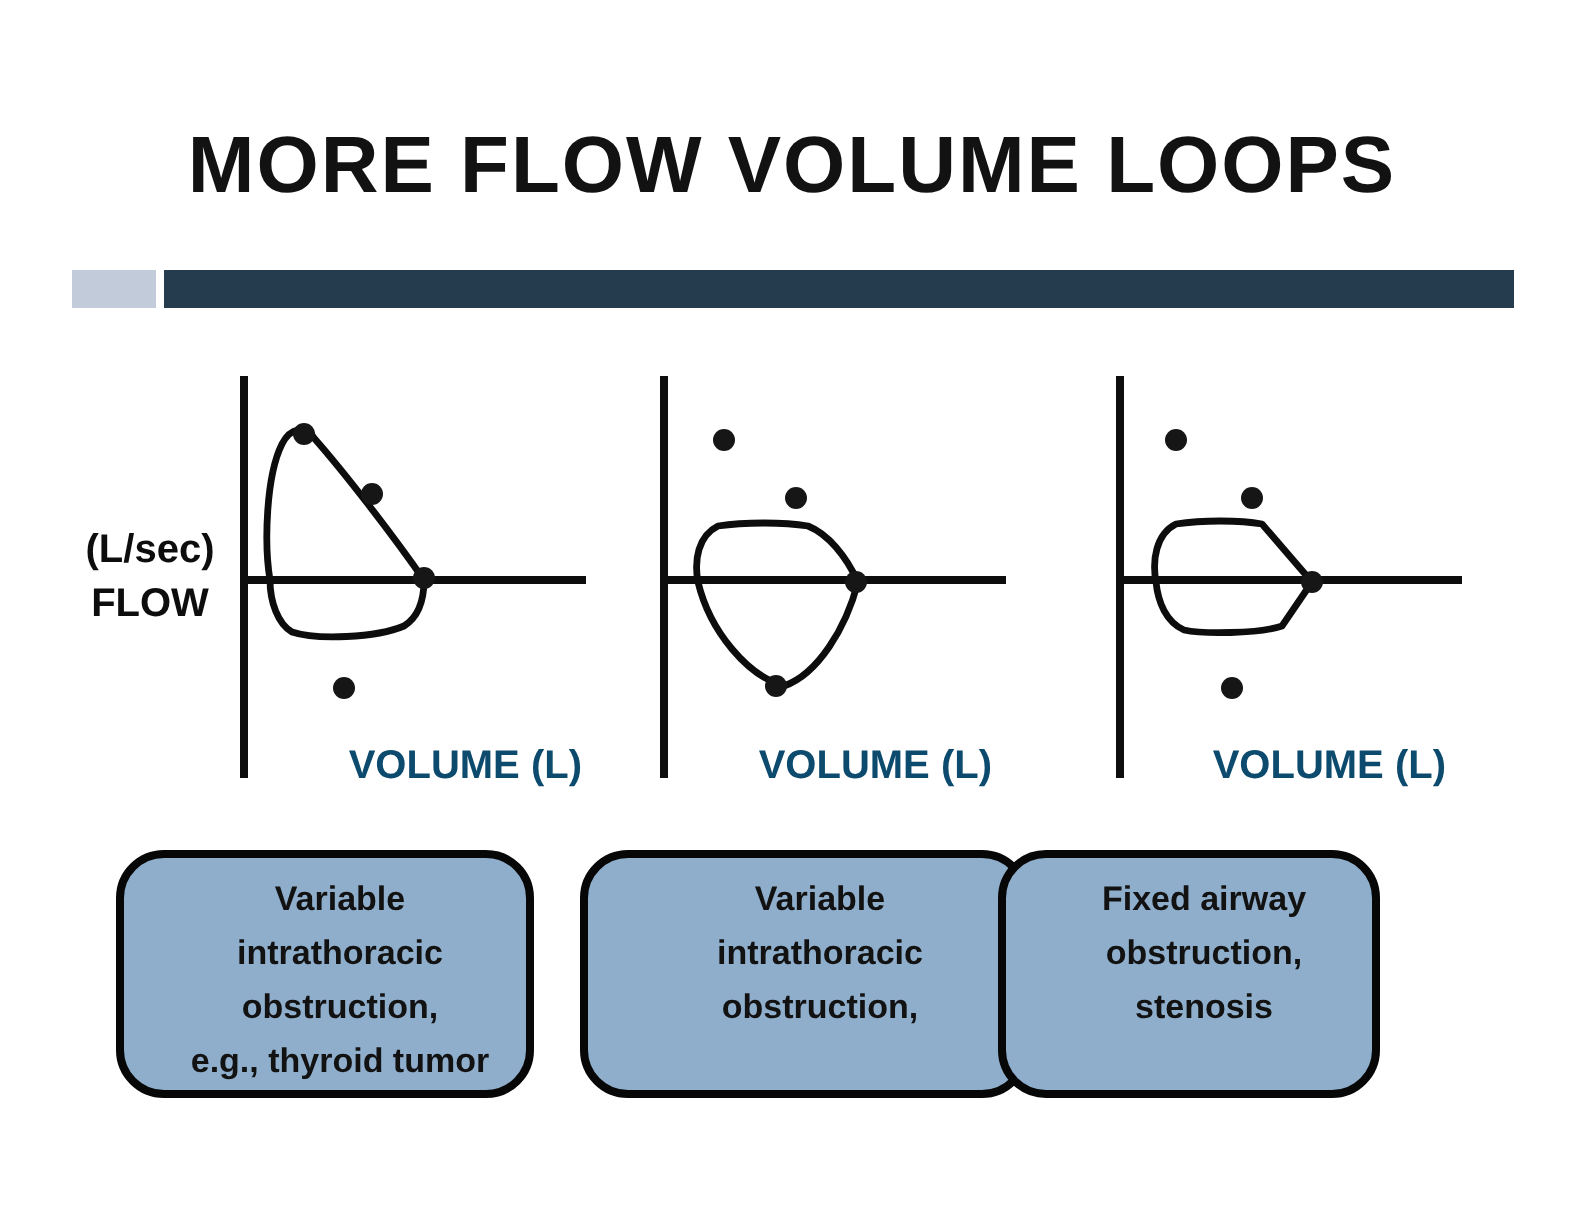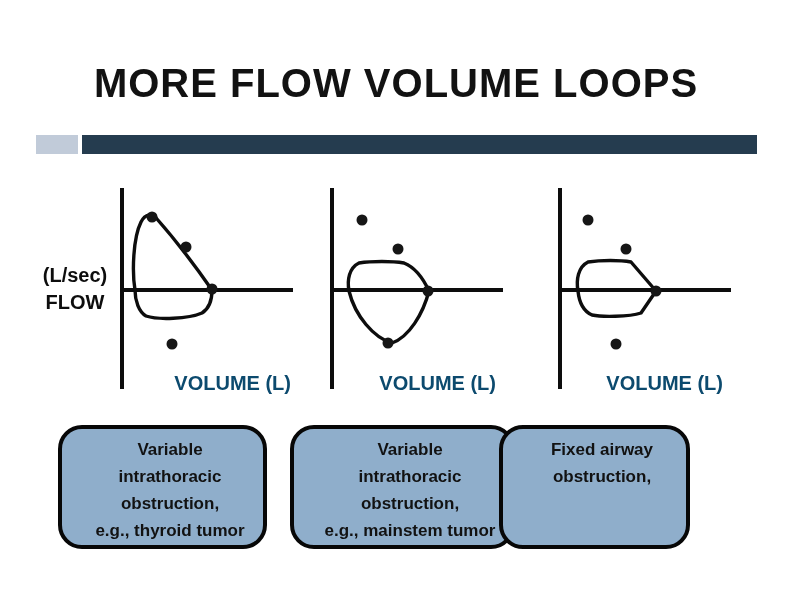--- a/index.html
+++ b/index.html
@@ -86,21 +86,21 @@
     <div class="cap-line">Variable</div>
     <div class="cap-line">intrathoracic</div>
     <div class="cap-line">obstruction,</div>
     <div class="cap-line">e.g., thyroid tumor</div>
   </div>
 
   <div class="caption-box" style="left:290px;width:225px">
     <div class="cap-line">Variable</div>
     <div class="cap-line">intrathoracic</div>
     <div class="cap-line">obstruction,</div>
-    <div class="cap-line">e.g., mainstem tumor</div>
   </div>
 
   <div class="caption-box" style="left:499px;width:191px">
     <div class="cap-line">Fixed airway</div>
     <div class="cap-line">obstruction,</div>
+    <div class="cap-line">stenosis</div>
   </div>
 
 </div>
 
 </body></html>

